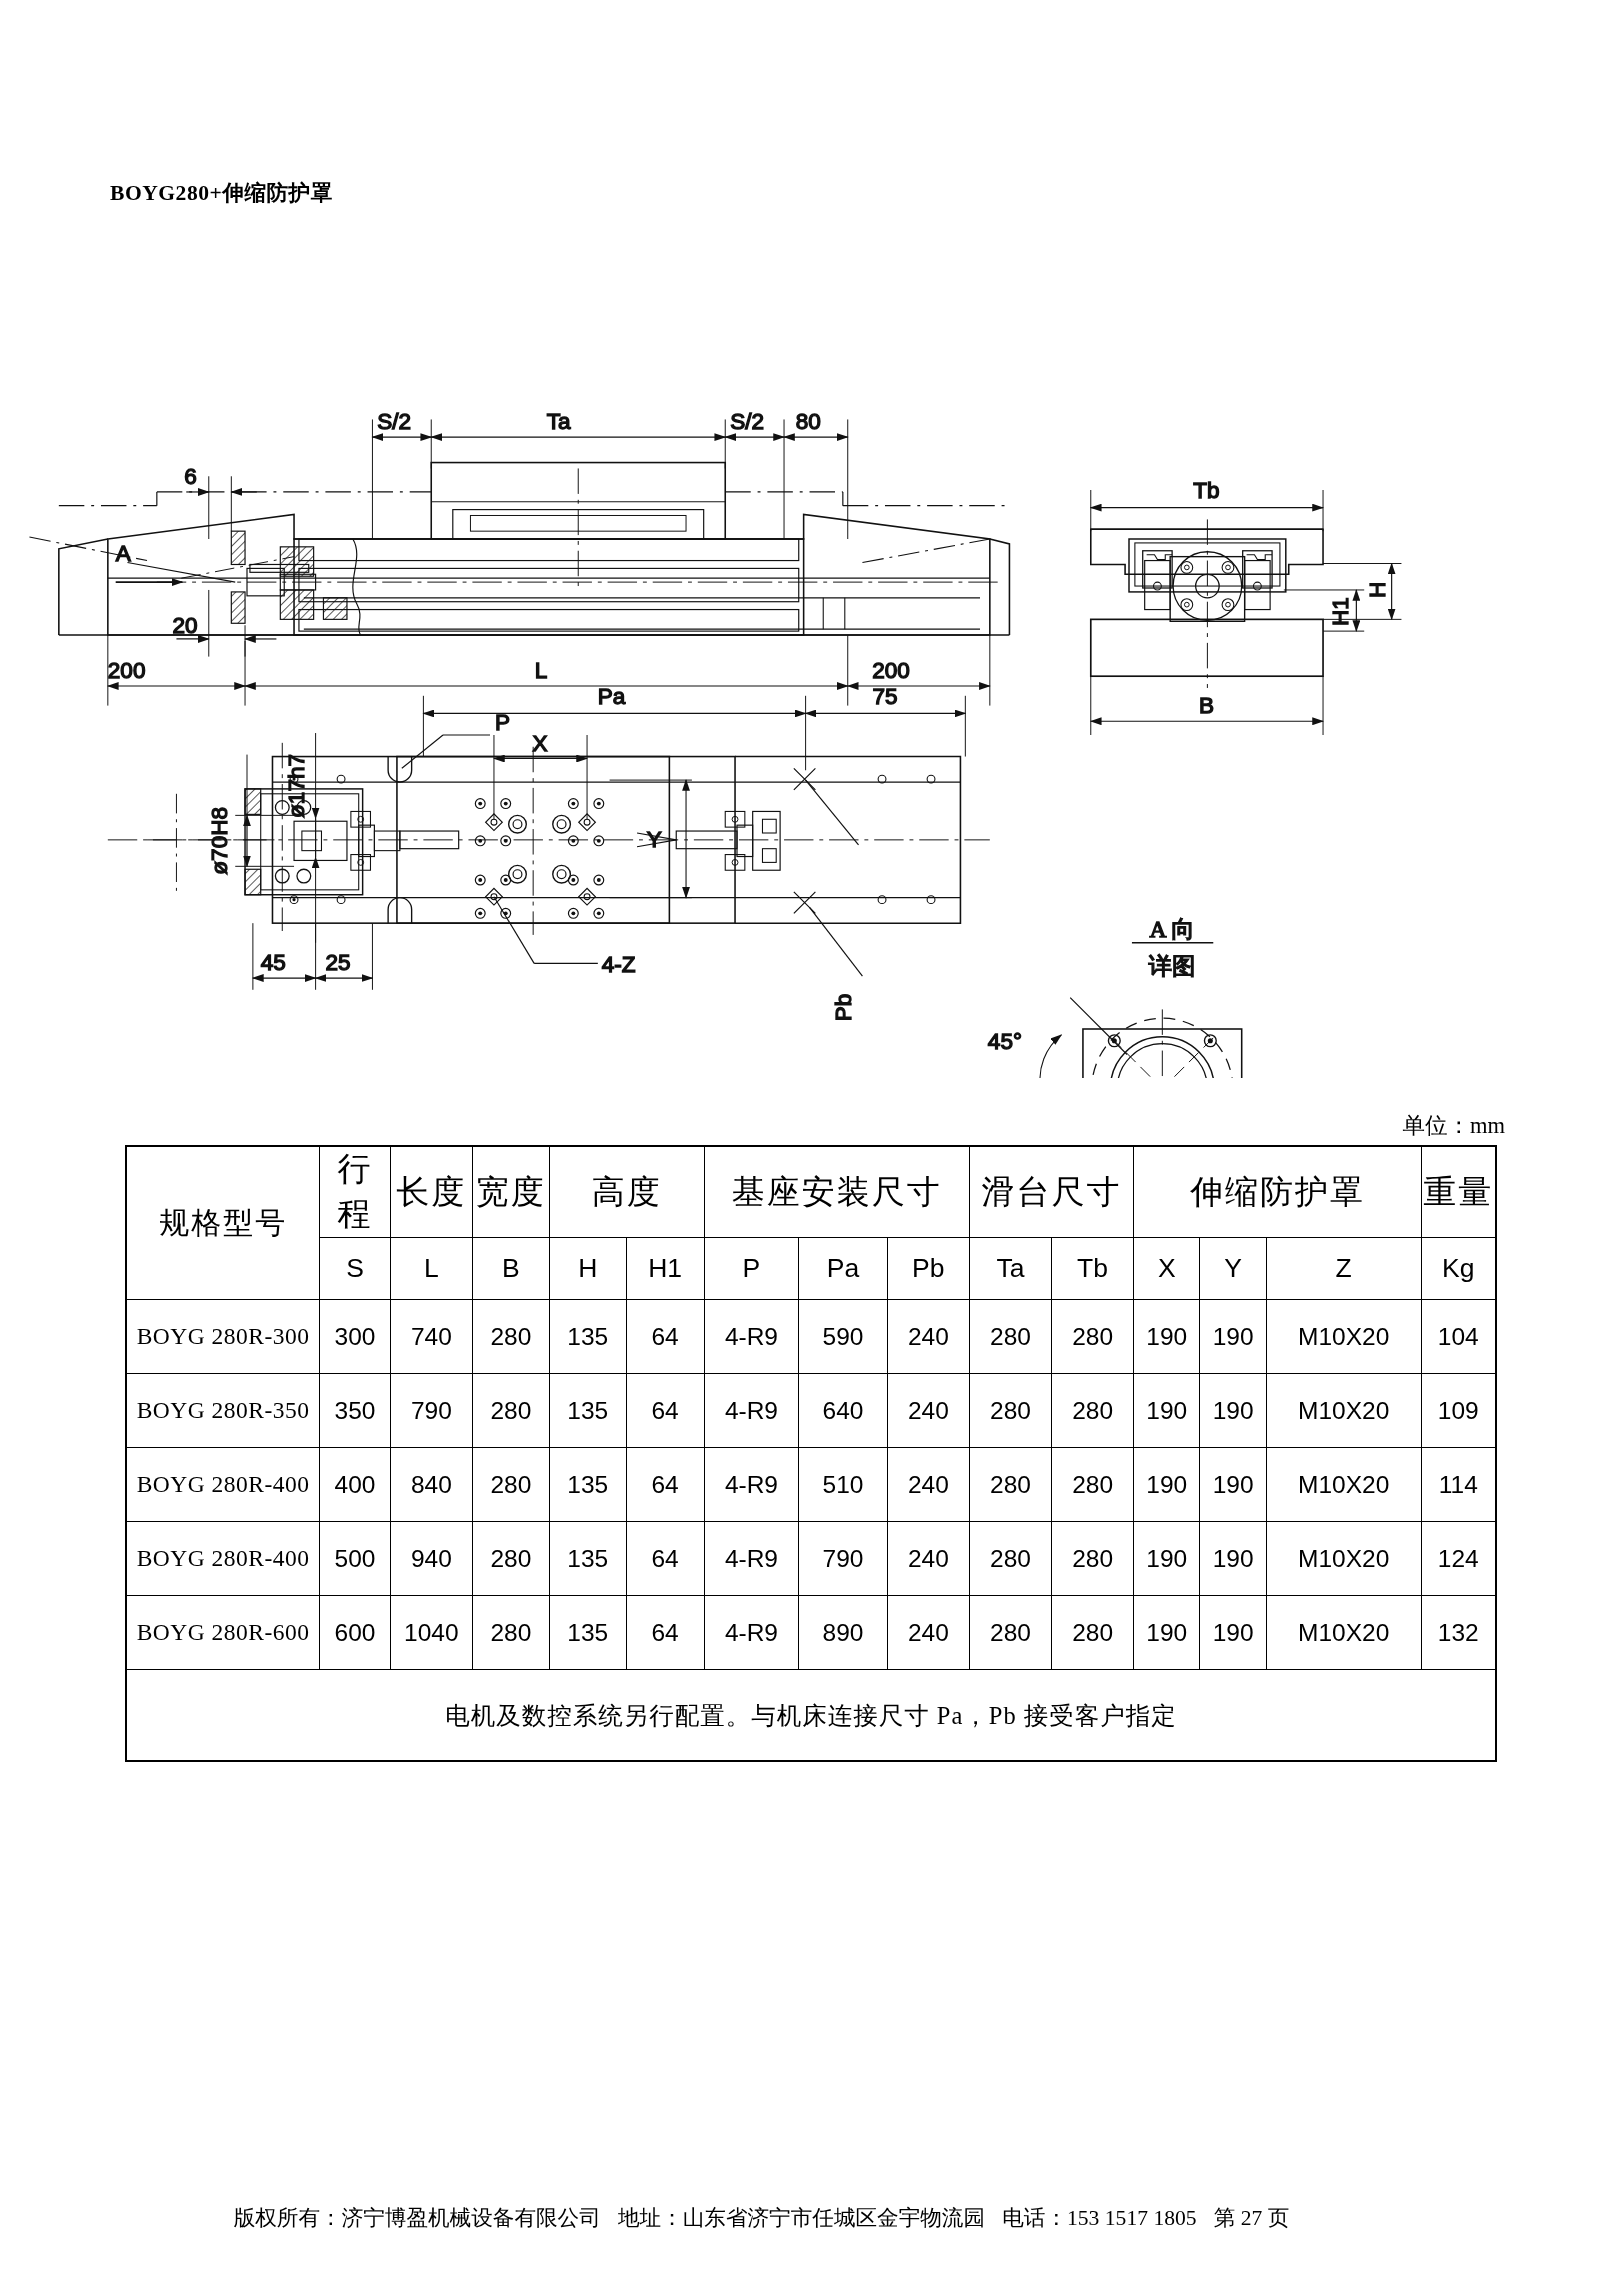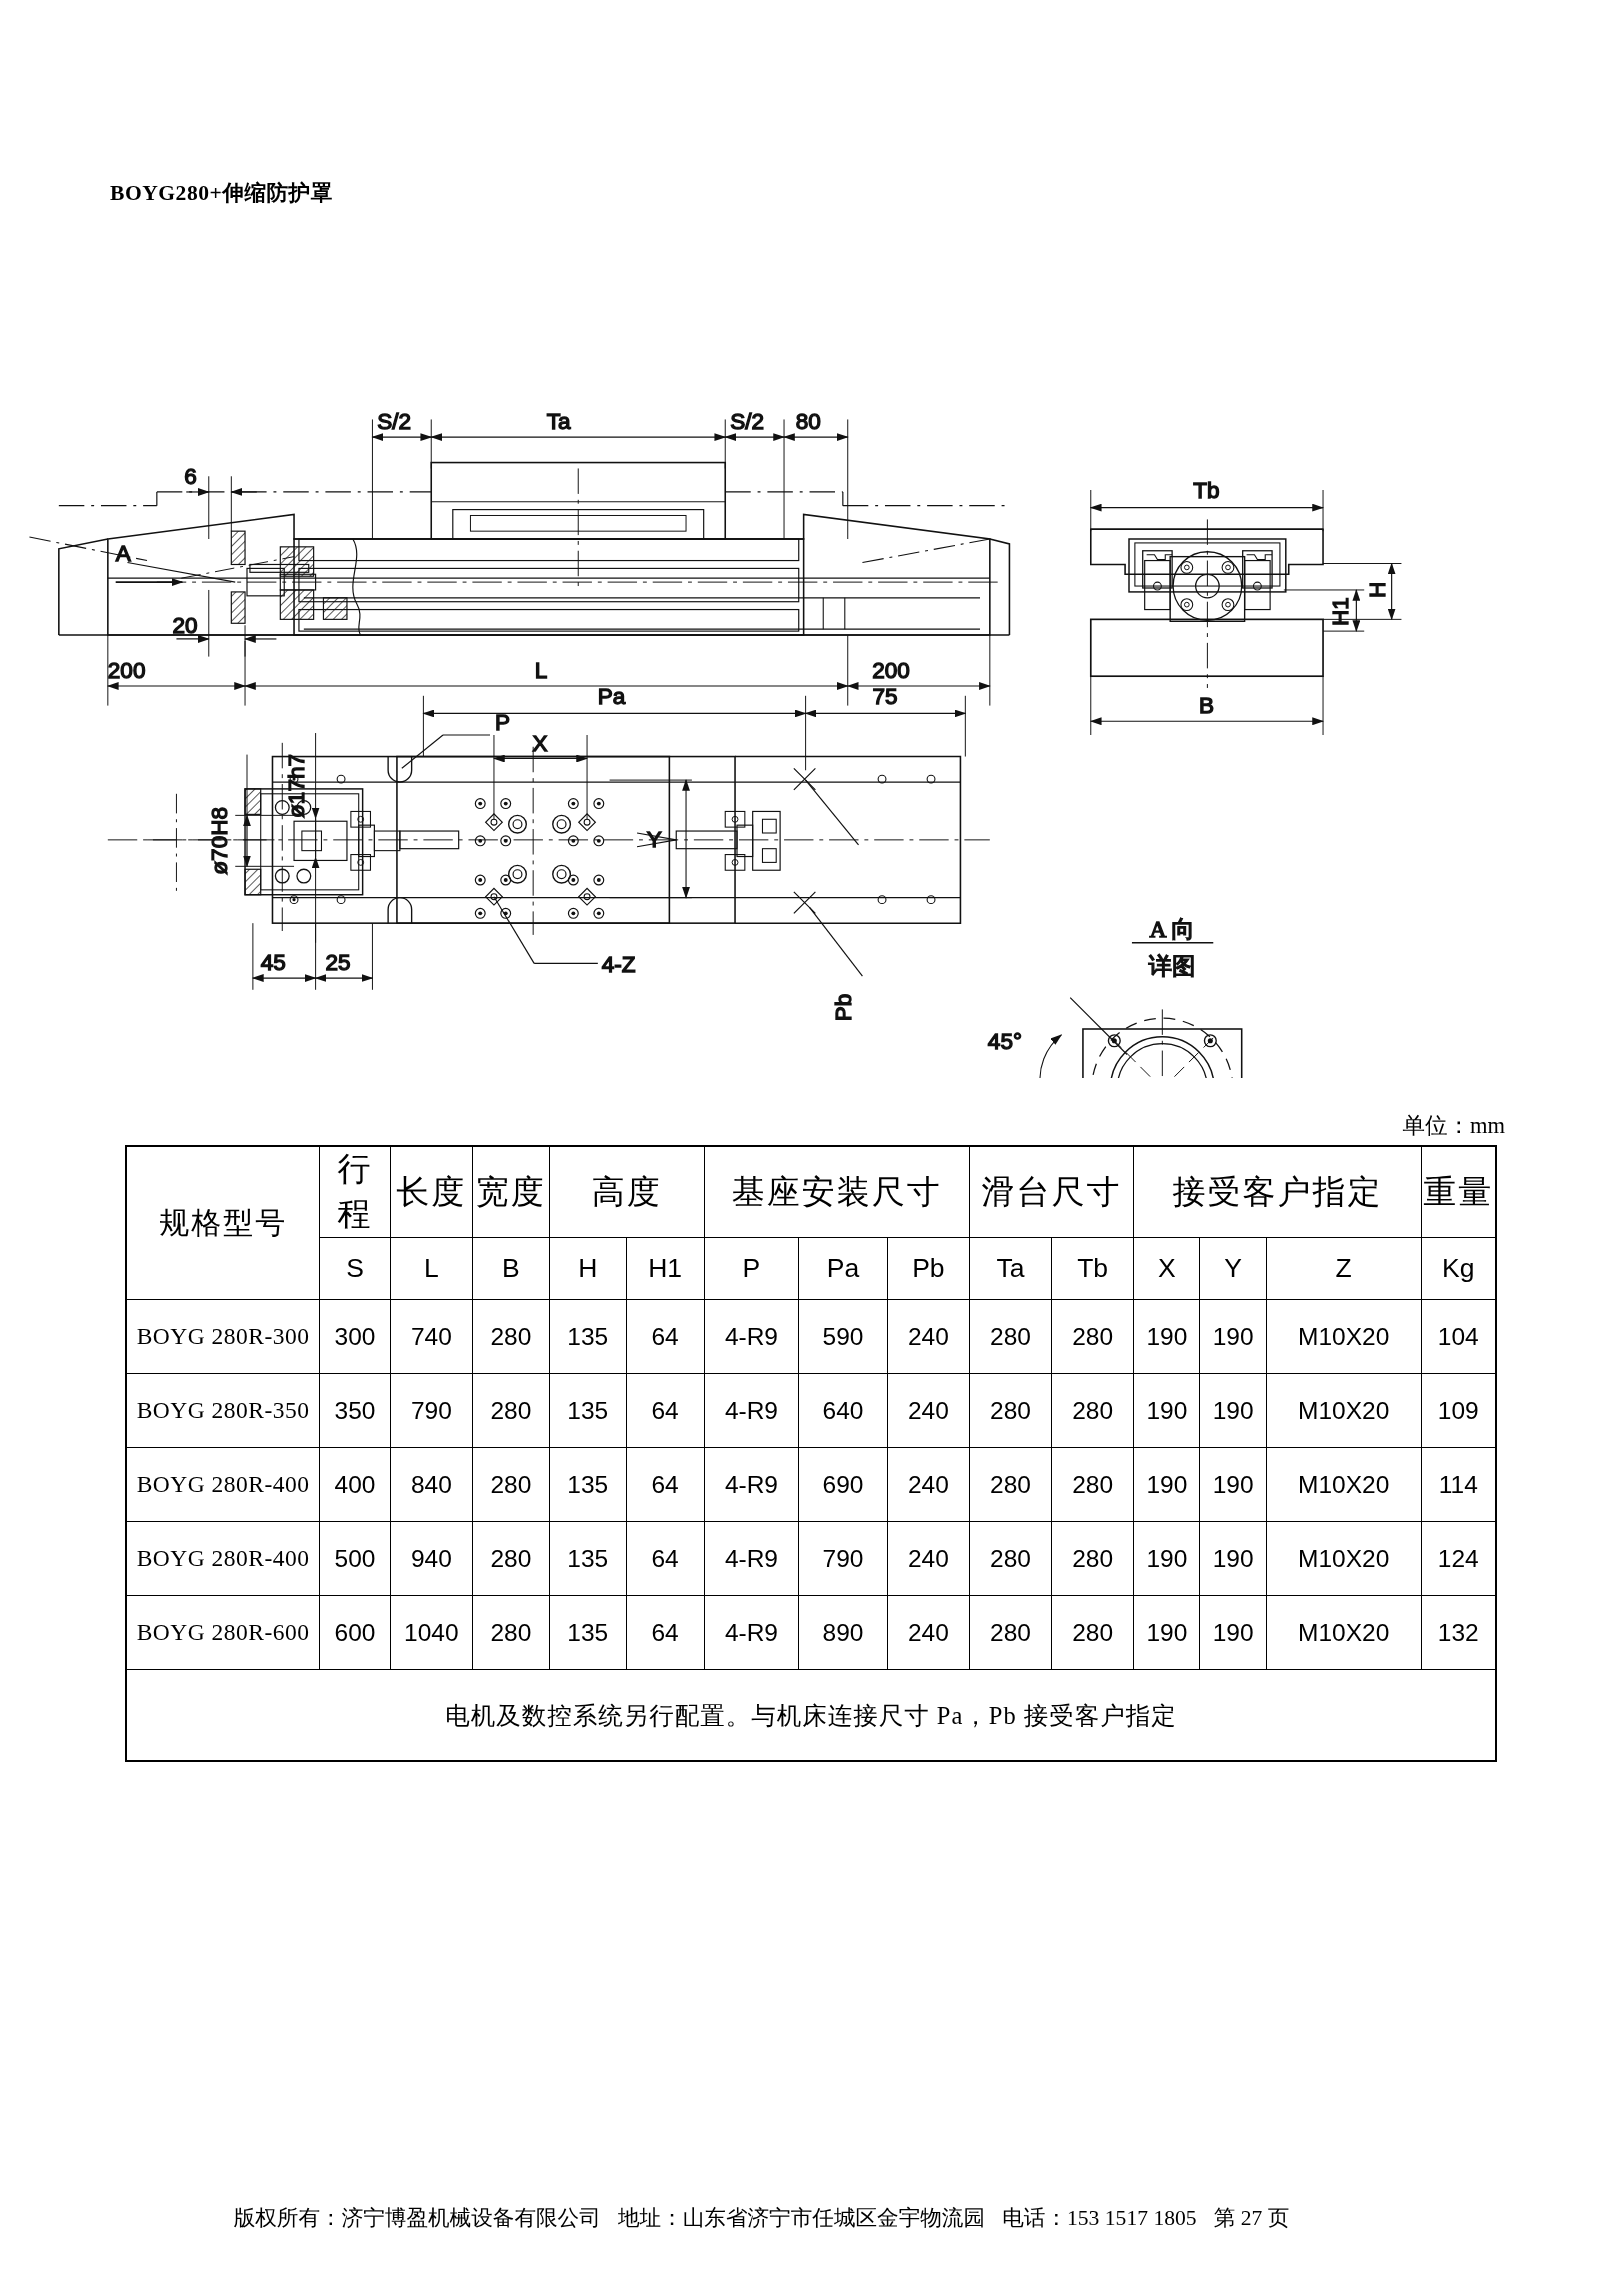--- a/index.html
+++ b/index.html
@@ -586,21 +586,21 @@
   <tbody>
 
     <tr>
       <td rowspan="2" class="model-head">规格型号</td>
       <td rowspan="1" class="hdr-cn">行程</td>
       <td rowspan="1" class="hdr-cn">长度</td>
       <td rowspan="1" class="hdr-cn">宽度</td>
       <td colspan="2" class="hdr-cn">高度</td>
       <td colspan="3" class="hdr-cn">基座安装尺寸</td>
       <td colspan="2" class="hdr-cn">滑台尺寸</td>
-      <td colspan="3" class="hdr-cn">接受客户指定</td>
+      <td colspan="3" class="hdr-cn">伸缩防护罩</td>
       <td rowspan="1" class="hdr-cn">重量</td>
     </tr>
 
     <tr>
       <td class="hdr-sym">S</td>
       <td class="hdr-sym">L</td>
       <td class="hdr-sym">B</td>
       <td class="hdr-sym">H</td>
       <td class="hdr-sym">H1</td>
       <td class="hdr-sym">P</td>
@@ -649,21 +649,21 @@
       <td class="val">109</td>
     </tr>
     <tr class="data-row">
       <td class="model-cell">BOYG 280R-400</td>
       <td class="val">400</td>
       <td class="val">840</td>
       <td class="val">280</td>
       <td class="val">135</td>
       <td class="val">64</td>
       <td class="val">4-R9</td>
-      <td class="val">690</td>
+      <td class="val">510</td>
       <td class="val">240</td>
       <td class="val">280</td>
       <td class="val">280</td>
       <td class="val">190</td>
       <td class="val">190</td>
       <td class="val">M10X20</td>
       <td class="val">114</td>
     </tr>
     <tr class="data-row">
       <td class="model-cell">BOYG 280R-400</td>

